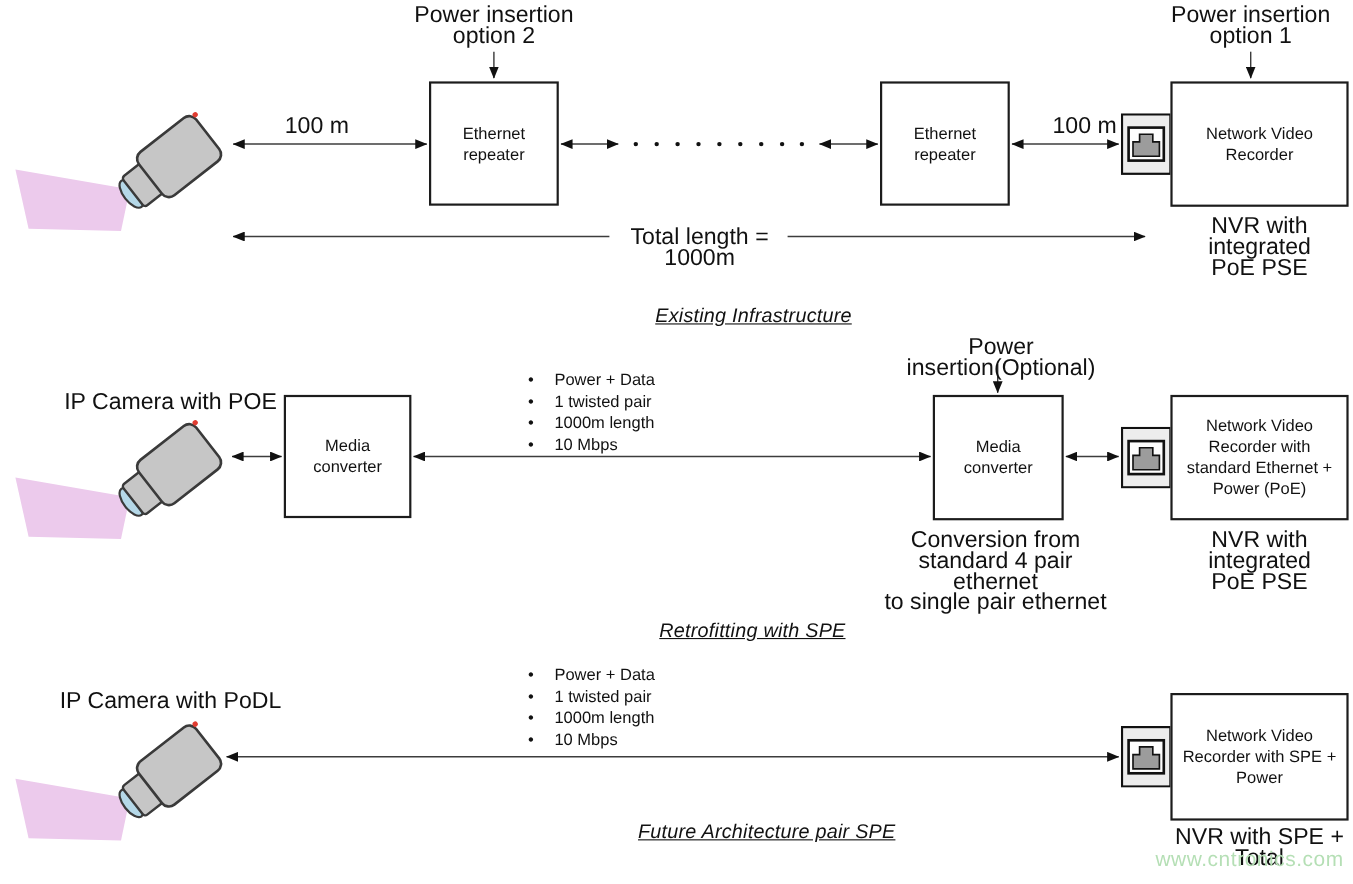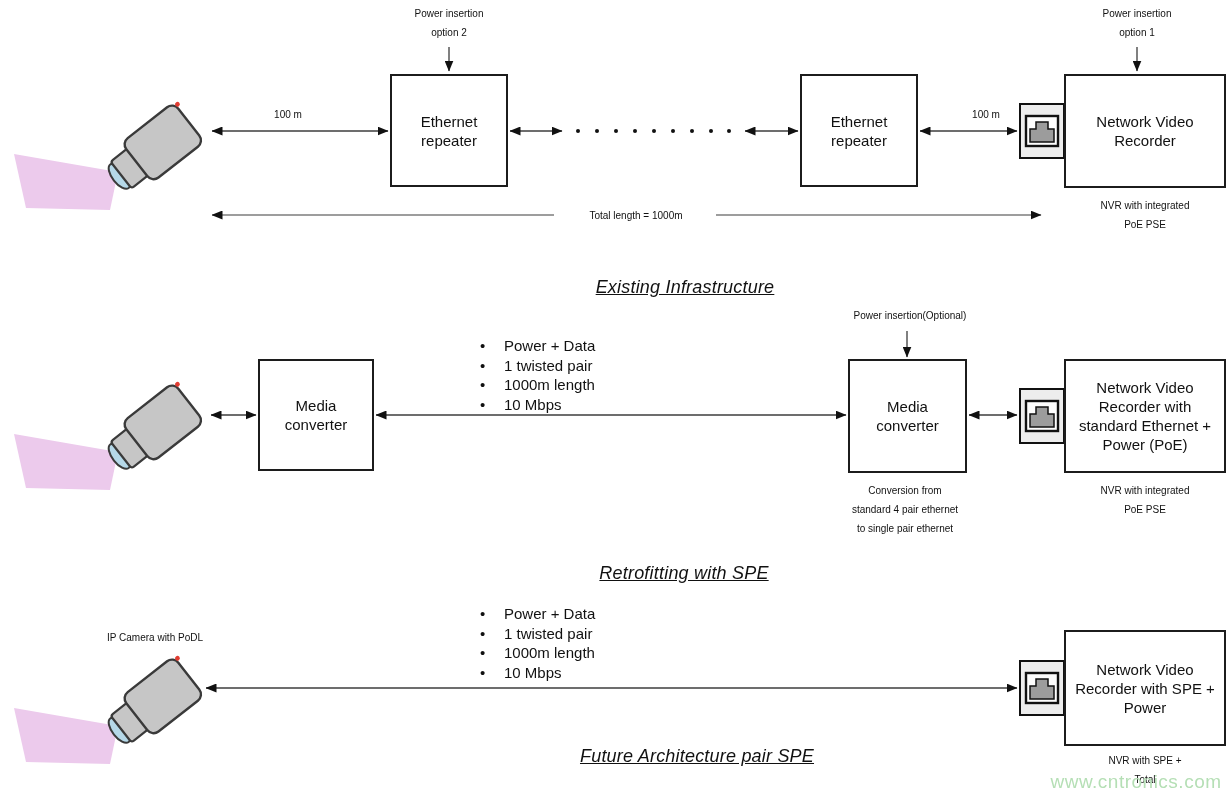--- a/index.html
+++ b/index.html
@@ -7,21 +7,21 @@
     position:relative; width:1230px; height:804px; background:#ffffff;
     font-family:"Liberation Sans", sans-serif; color:#111; overflow:hidden;
   }
   .box {
     position:absolute; border:2px solid #1c1c1c; background:#fff;
     display:flex; align-items:center; justify-content:center;
     text-align:center; font-size:15px; line-height:19px; white-space:pre-line;
     box-sizing:border-box;
   }
   .lbl {
-    position:absolute; text-align:center; font-size:10px; line-height:19px;
+    position:absolute; text-align:center; font-size:21px; line-height:19px;
     white-space:pre-line;
   }
   .sec-title {
     position:absolute; text-align:center; font-size:18px; font-style:italic;
     text-decoration:underline; letter-spacing:0.2px;margin-top:25px;
   }
   .bullets {
     position:absolute; margin:0; padding:0; list-style:none; font-size:15px;
   }
   .bullets li { display:flex; line-height:19.5px; }
@@ -112,20 +112,21 @@
   <div class="box" style="left:1064px; top:74px; width:162px; height:114px;">Network Video
 Recorder</div>
 
   <div class="lbl" style="left:1059px; top:196px; width:172px;">NVR with integrated
 PoE PSE</div>
 
   <div class="lbl" style="left:556px; top:206px; width:160px;">Total length = 1000m</div>
 
   <div class="sec-title" style="left:530px; top:252px; width:310px;">Existing Infrastructure</div>
 
+  <div class="lbl" style="left:50px; top:356px; width:210px;">IP Camera with POE</div>
 
   <div class="camera" style="left:12px; top:378px;">
     <svg width="210" height="115" viewBox="0 0 210 115">
       <polygon points="106,74 2,56 14,110 98,112" fill="#eccaec"></polygon>
       <g transform="rotate(-38 150 45)">
         <ellipse cx="96" cy="45" rx="7" ry="15" fill="#b5d8e8" stroke="#3a3a3a" stroke-width="2"></ellipse>
         <rect x="98" y="28" width="24" height="34" rx="3" fill="#c6c6c6" stroke="#3a3a3a" stroke-width="2.2"></rect>
         <rect x="118" y="20" width="66" height="50" rx="8" fill="#c6c6c6" stroke="#3a3a3a" stroke-width="2.4"></rect>
         <circle cx="186" cy="24" r="2.4" fill="#e03c31"></circle>
       </g>

